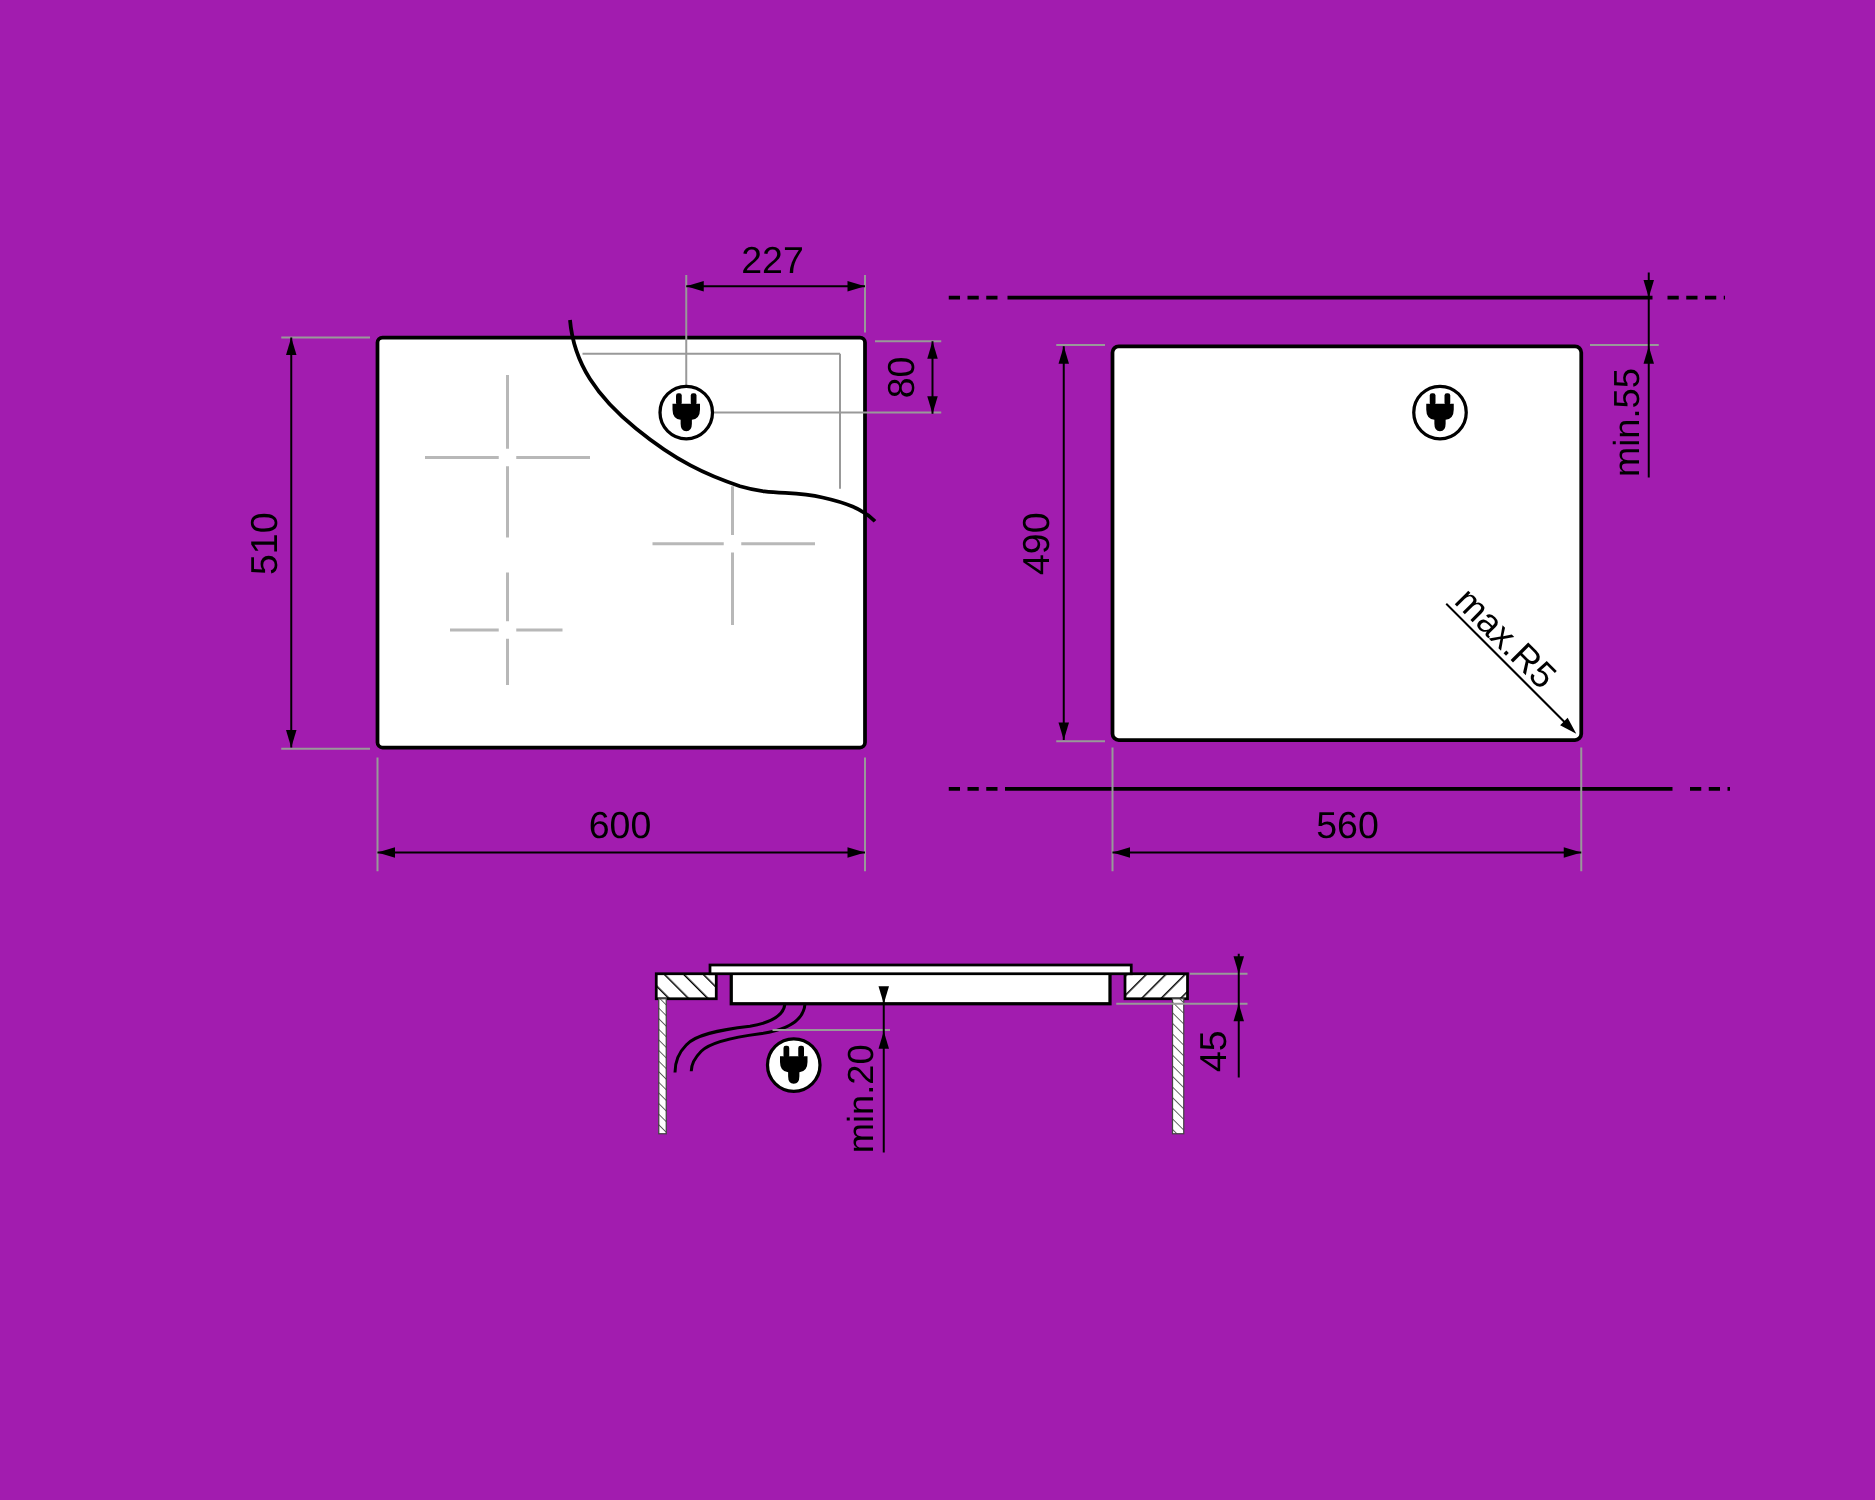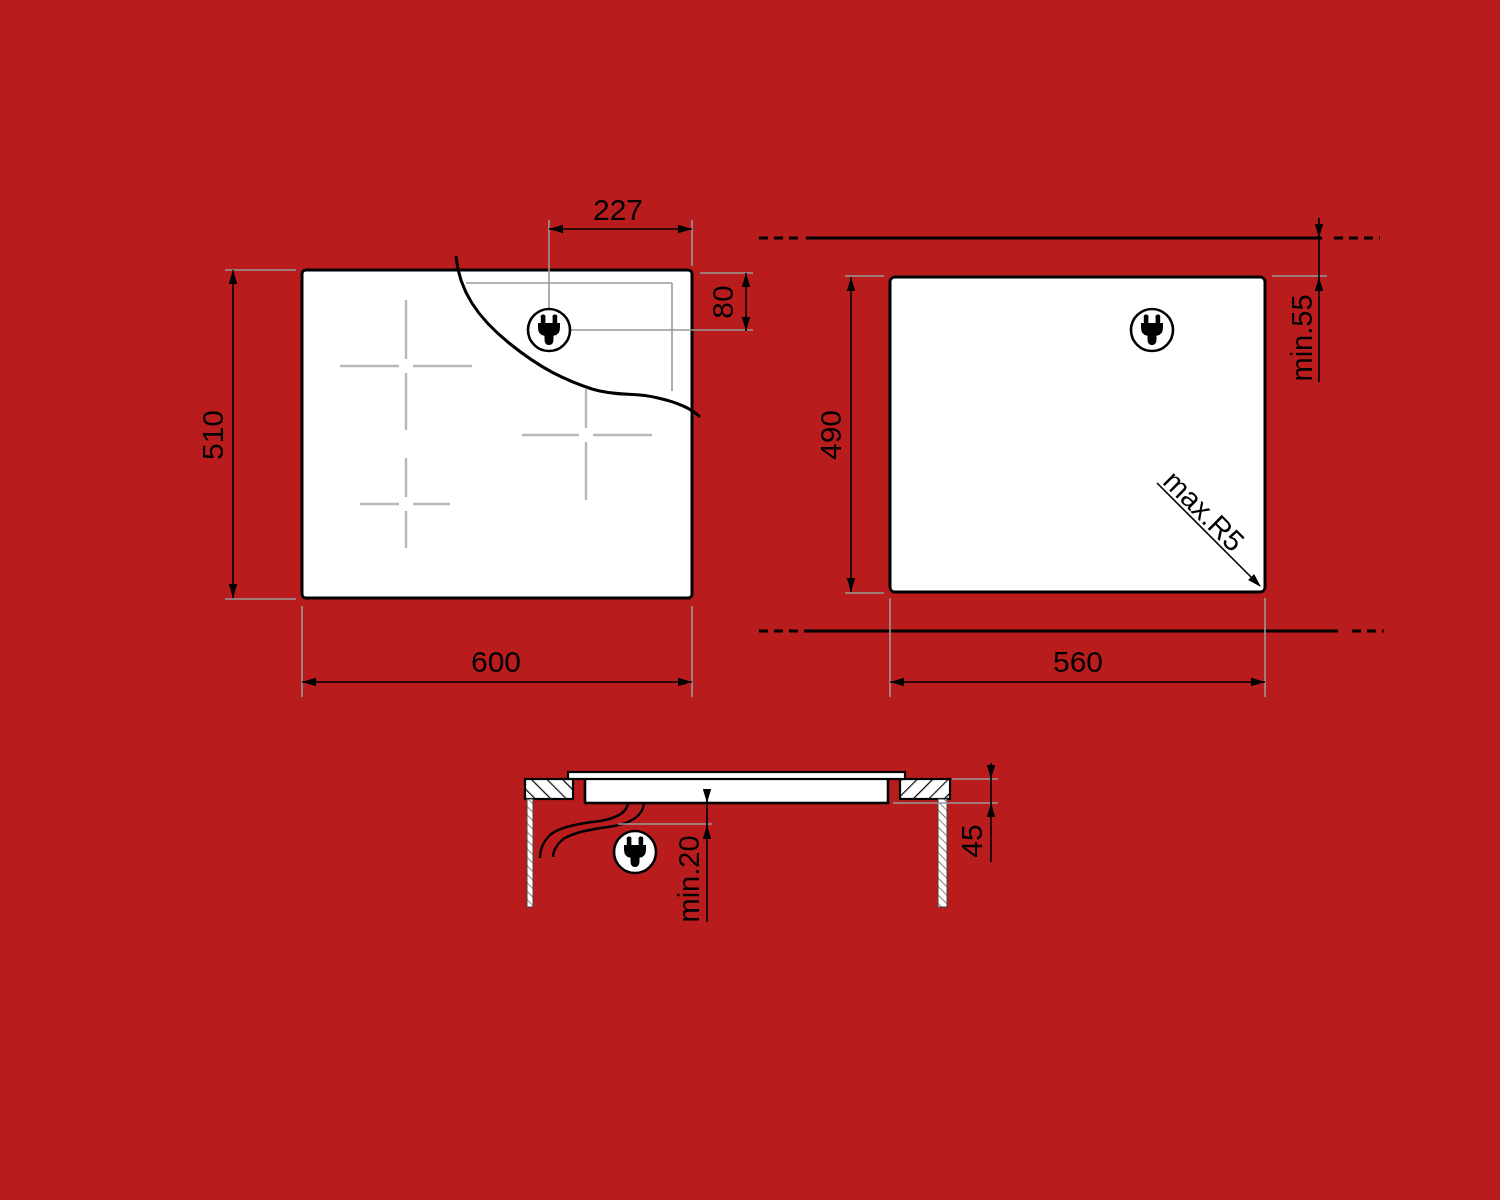--- a/index.html
+++ b/index.html
@@ -1,16 +1,16 @@
 <!DOCTYPE html>
 <html><head>
 <meta charset="utf-8">
 <style>
   html,body{margin:0;padding:0;background:#ffffff;}
-  .page{position:relative;width:1500px;height:1200px;background:#b91c1c;overflow:hidden;
+  .page{position:relative;width:1500px;height:1200px;background:#a21caf;overflow:hidden;
         font-family:"Liberation Sans", sans-serif;}
   svg{display:block;}
   text{fill:#000000;font-family:"Liberation Sans", sans-serif;}
   .dim-num{font-size:30px;}
   .dim-note{font-size:29px;}
 </style>
 </head>
 <body>
 
 <div class="page">

